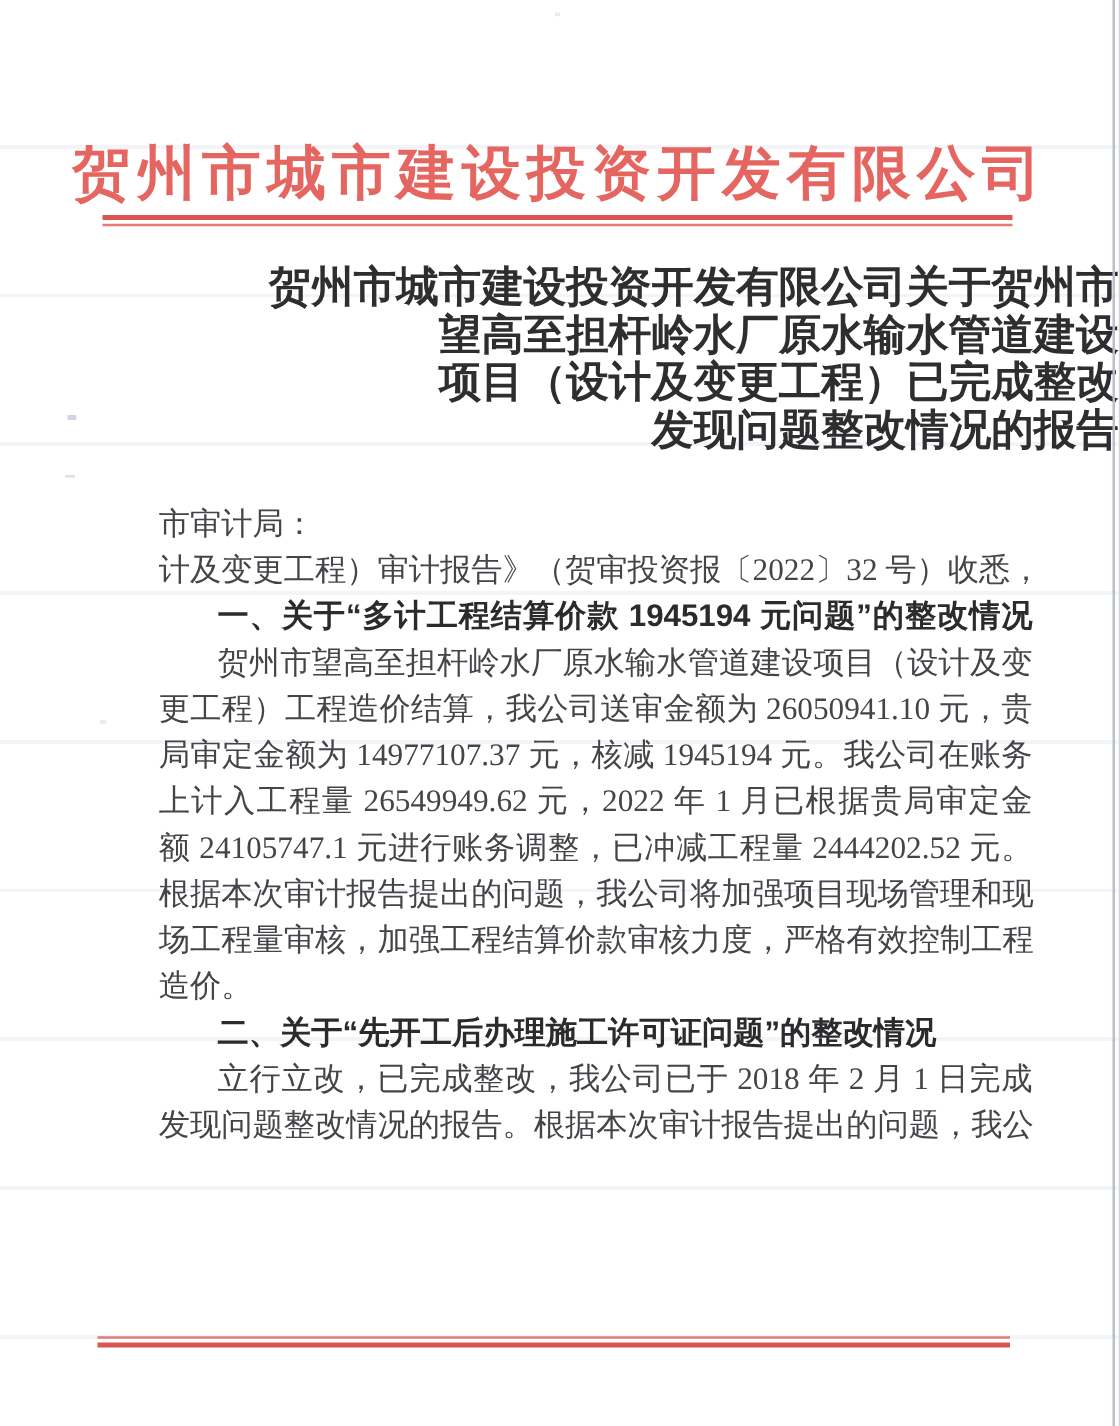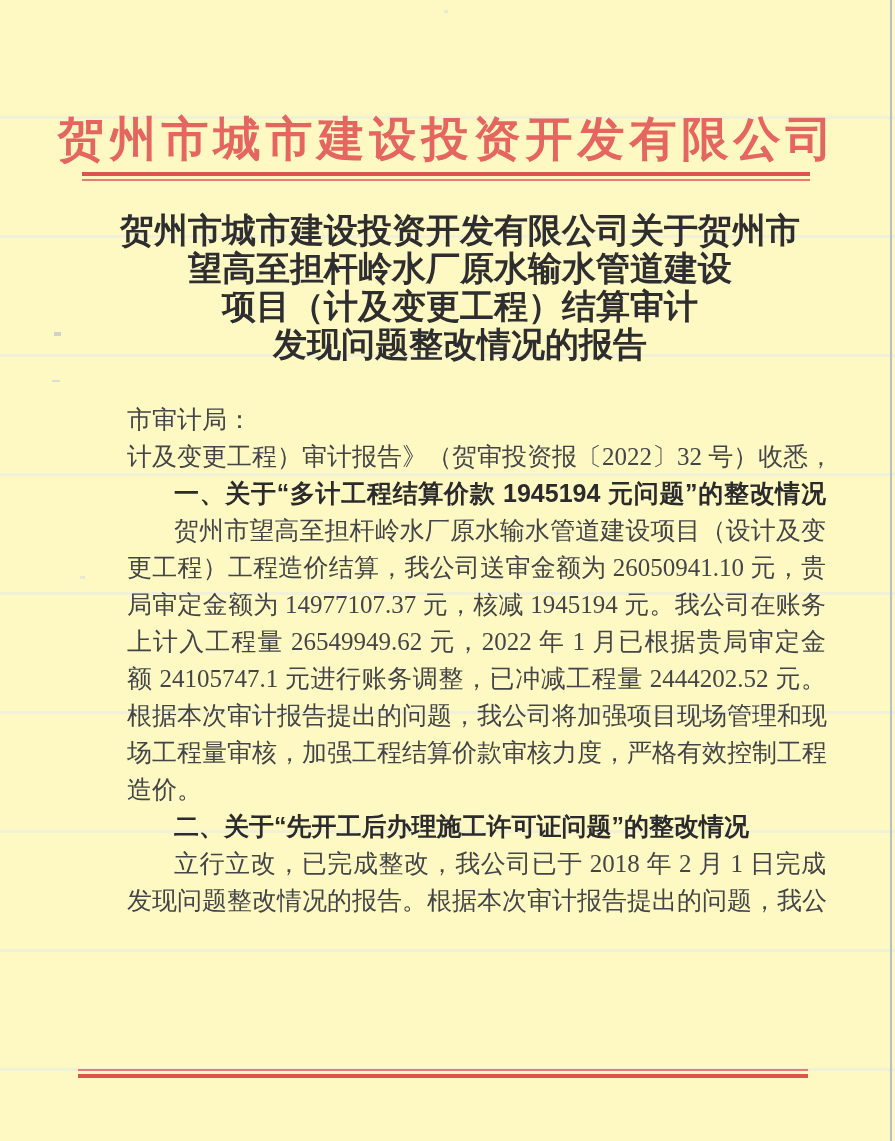--- a/index.html
+++ b/index.html
@@ -6,21 +6,21 @@
     margin: 0;
     padding: 0;
     background: #e9e9ea;
     font-family: "Liberation Serif", "DejaVu Serif", serif;
   }
   .page {
     position: relative;
     width: 895px;
     height: 1141px;
     margin: 0 auto;
-    background: #fef9c3;
+    background: #ffffff;
     overflow: hidden;
   }
   
   .scan-bands {
     position: absolute;
     inset: 0;
     background: repeating-linear-gradient(
       180deg,
       rgba(0,0,0,0) 0px, rgba(0,0,0,0) 116px,
       rgba(226,231,240,0.45) 116px, rgba(226,231,240,0.45) 119px
@@ -57,21 +57,21 @@
   }
   .header-rule { position: absolute; left: 82px; top: 172px; width: 728px; }
   .header-rule .rule-thick { height: 4px; background: #dc5450; }
   .header-rule .rule-thin  { height: 2px; background: #e87974; margin-top: 3px; }
 
   .doc-title {
     position: absolute;
     left: 25px;
     top: 212px;
     width: 870px;
-    text-align: center;
+    text-align: right;
     font-weight: bold;
     font-size: 34px;
     line-height: 38px;
     color: #2e2e30;
   }
   .title-line { height: 38px; white-space: nowrap; }
 
   .body-text {
     position: absolute;
     left: 127px;
@@ -114,21 +114,21 @@
   <div class="letterhead">贺州市城市建设投资开发有限公司</div>
 
   <div class="header-rule">
     <div class="rule-thick"></div>
     <div class="rule-thin"></div>
   </div>
 
   <div class="doc-title">
       <div class="title-line">贺州市城市建设投资开发有限公司关于贺州市</div>
       <div class="title-line">望高至担杆岭水厂原水输水管道建设</div>
-      <div class="title-line">项目（计及变更工程）结算审计</div>
+      <div class="title-line">项目（设计及变更工程）已完成整改</div>
       <div class="title-line">发现问题整改情况的报告</div>
     </div>
 
   <div class="body-text">
       <div class="body-line">市审计局：</div>
       <div class="body-line justify">计及变更工程）审计报告》（贺审投资报〔2022〕32 号）收悉，</div>
       <div class="body-line bold indent justify">一、关于“多计工程结算价款 1945194 元问题”的整改情况</div>
       <div class="body-line indent justify">贺州市望高至担杆岭水厂原水输水管道建设项目（设计及变</div>
       <div class="body-line justify">更工程）工程造价结算，我公司送审金额为 26050941.10 元，贵</div>
       <div class="body-line justify">局审定金额为 14977107.37 元，核减 1945194 元。我公司在账务</div>

